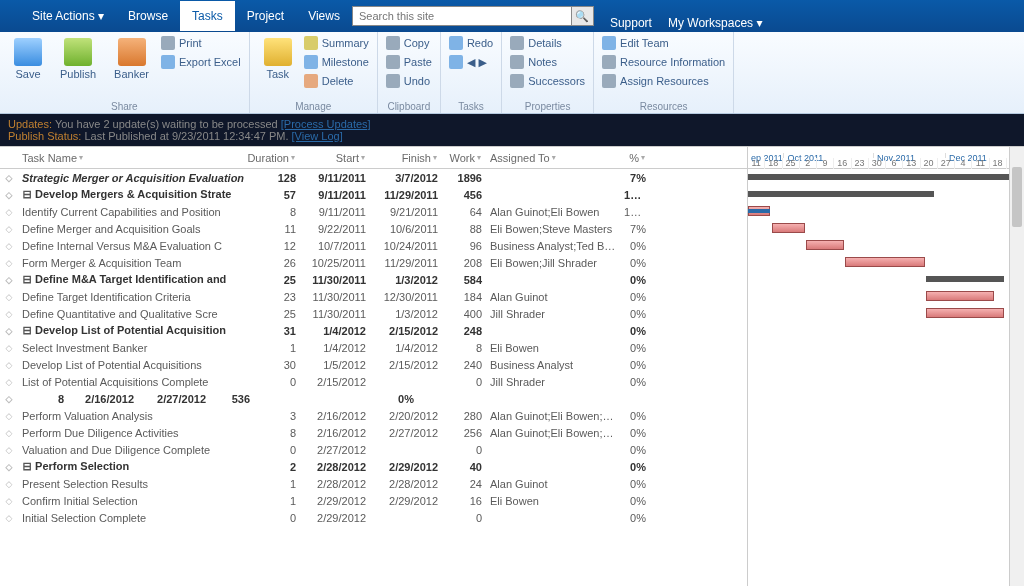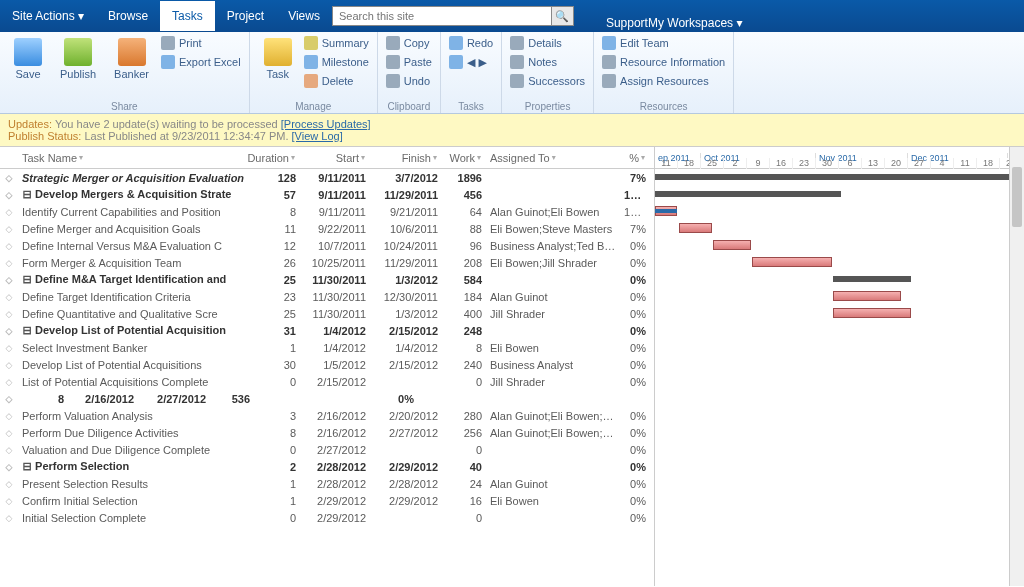--- a/index.html
+++ b/index.html
@@ -1,52 +1,52 @@
 <!DOCTYPE html>
 <html><head>
 <meta charset="utf-8">
 <style>
 * { box-sizing: border-box; margin: 0; padding: 0; font-family: "Segoe UI", Tahoma, sans-serif; }
 body { width: 1024px; height: 587px; overflow: hidden; background: #fff; font-size: 11px; color: #444; }
 
 
 .topbar { height: 32px; background: linear-gradient(#0a5aa8,#0a4a90); display: flex; align-items: center; color: #fff; }
-.topbar .menu { display: flex; }
+.topbar .menu { display: flex; margin-left: 20px; }
 .topbar .menu-item { padding: 8px 12px; cursor: pointer; font-size: 12px; }
 .topbar .menu-item.active { background: #fff; color: #0a5aa8; }
 .topbar .search { margin-left: auto; display: flex; align-items: center; }
 .topbar .search input { width: 220px; height: 20px; padding: 2px 6px; font-size: 11px; border: 1px solid #888; }
 .topbar .search .sbtn { width: 22px; height: 20px; background: #e8e8e8; border:1px solid #888; border-left:none; display:flex; align-items:center; justify-content:center; color:#555; cursor:pointer;}
-.topbar .right { display: flex; padding: 0 32px; font-size: 12px; margin-top: 14px; }
+.topbar .right { display: flex; gap: 16px; padding: 0 16px; font-size: 12px; margin-top: 14px; }
 .topbar .right span { cursor: pointer; }
 
 
 .ribbon { height: 82px; background: linear-gradient(#f9fcff,#e6f0fb); border-bottom: 1px solid #b5c9df; display: flex; }
 .ribbon .group { border-right: 1px solid #cdd9e8; padding: 4px 8px 1px 8px; display:flex; flex-direction:column; justify-content:space-between;}
 .ribbon .group .row { display:flex; gap:6px; align-items:flex-start; }
 .ribbon .bigbtn { display:flex; flex-direction:column; align-items:center; gap:2px; padding:2px 6px; cursor:pointer; color:#3b5e8a;}
 .ribbon .bigbtn .ic { width:28px; height:28px; border-radius:3px; }
 .ribbon .smallcol { display:flex; flex-direction:column; gap:5px; }
 .ribbon .smallbtn { display:flex; align-items:center; gap:4px; cursor:pointer; color:#3b5e8a; font-size:11px; white-space:nowrap;}
 .ribbon .smallbtn .sic { width:14px; height:14px; border-radius:2px; }
 .ribbon .grouplabel { text-align:center; font-size:10px; color:#7a8aa0; margin-top:2px;}
 
 
 .ic-save{background:linear-gradient(#9ed0ff,#3a8de0);} .ic-pub{background:linear-gradient(#c0e27a,#6fb12e);} .ic-close{background:linear-gradient(#f5b27a,#d9782e);} .ic-task{background:linear-gradient(#ffe27a,#e0b030);}
 .sic-g{background:#9ab;} .sic-b{background:#7fb3e6;} .sic-o{background:#e6a97f;} .sic-y{background:#d8cc6a;}
 
 
-.updates { padding: 4px 8px; border-bottom: 1px solid #ccc; background:#fef9c3; color:#c08030; font-size:11px;}
+.updates { padding: 4px 8px; border-bottom: 1px solid #ccc; background:#0f172a; color:#c08030; font-size:11px;}
 .updates a { color:#2a6aa8; text-decoration:underline; cursor:pointer;}
 .updates .lbl { color:#c08030; font-weight:normal;}
 .updates .txt { color:#888;}
 
 
 .main { display:flex; height: calc(587px - 32px - 82px - 34px); }
-.left { width:655px; overflow:hidden; border-right:1px solid #ccc;}
+.left { width:748px; overflow:hidden; border-right:1px solid #ccc;}
 .right { flex:1; overflow:hidden; position:relative; }
 
 
 .colhdr { display:flex; height:22px; align-items:center; border-bottom:1px solid #ccc; color:#6a6a6a; font-size:11px;}
 .colhdr .ch { padding:0 4px; display:flex; align-items:center; gap:2px; border-right:1px solid transparent;}
 .ch .dd { color:#aaa; font-size:8px;}
 .w-ind{width:18px;} .w-name{width:232px;} .w-dur{width:50px; text-align:right; justify-content:flex-end;} .w-start{width:70px; justify-content:flex-end;} .w-fin{width:72px; justify-content:flex-end;} .w-work{width:44px; justify-content:flex-end;} .w-ass{width:134px;} .w-pct{width:30px; justify-content:flex-end;}
 
 
 .rows { }

